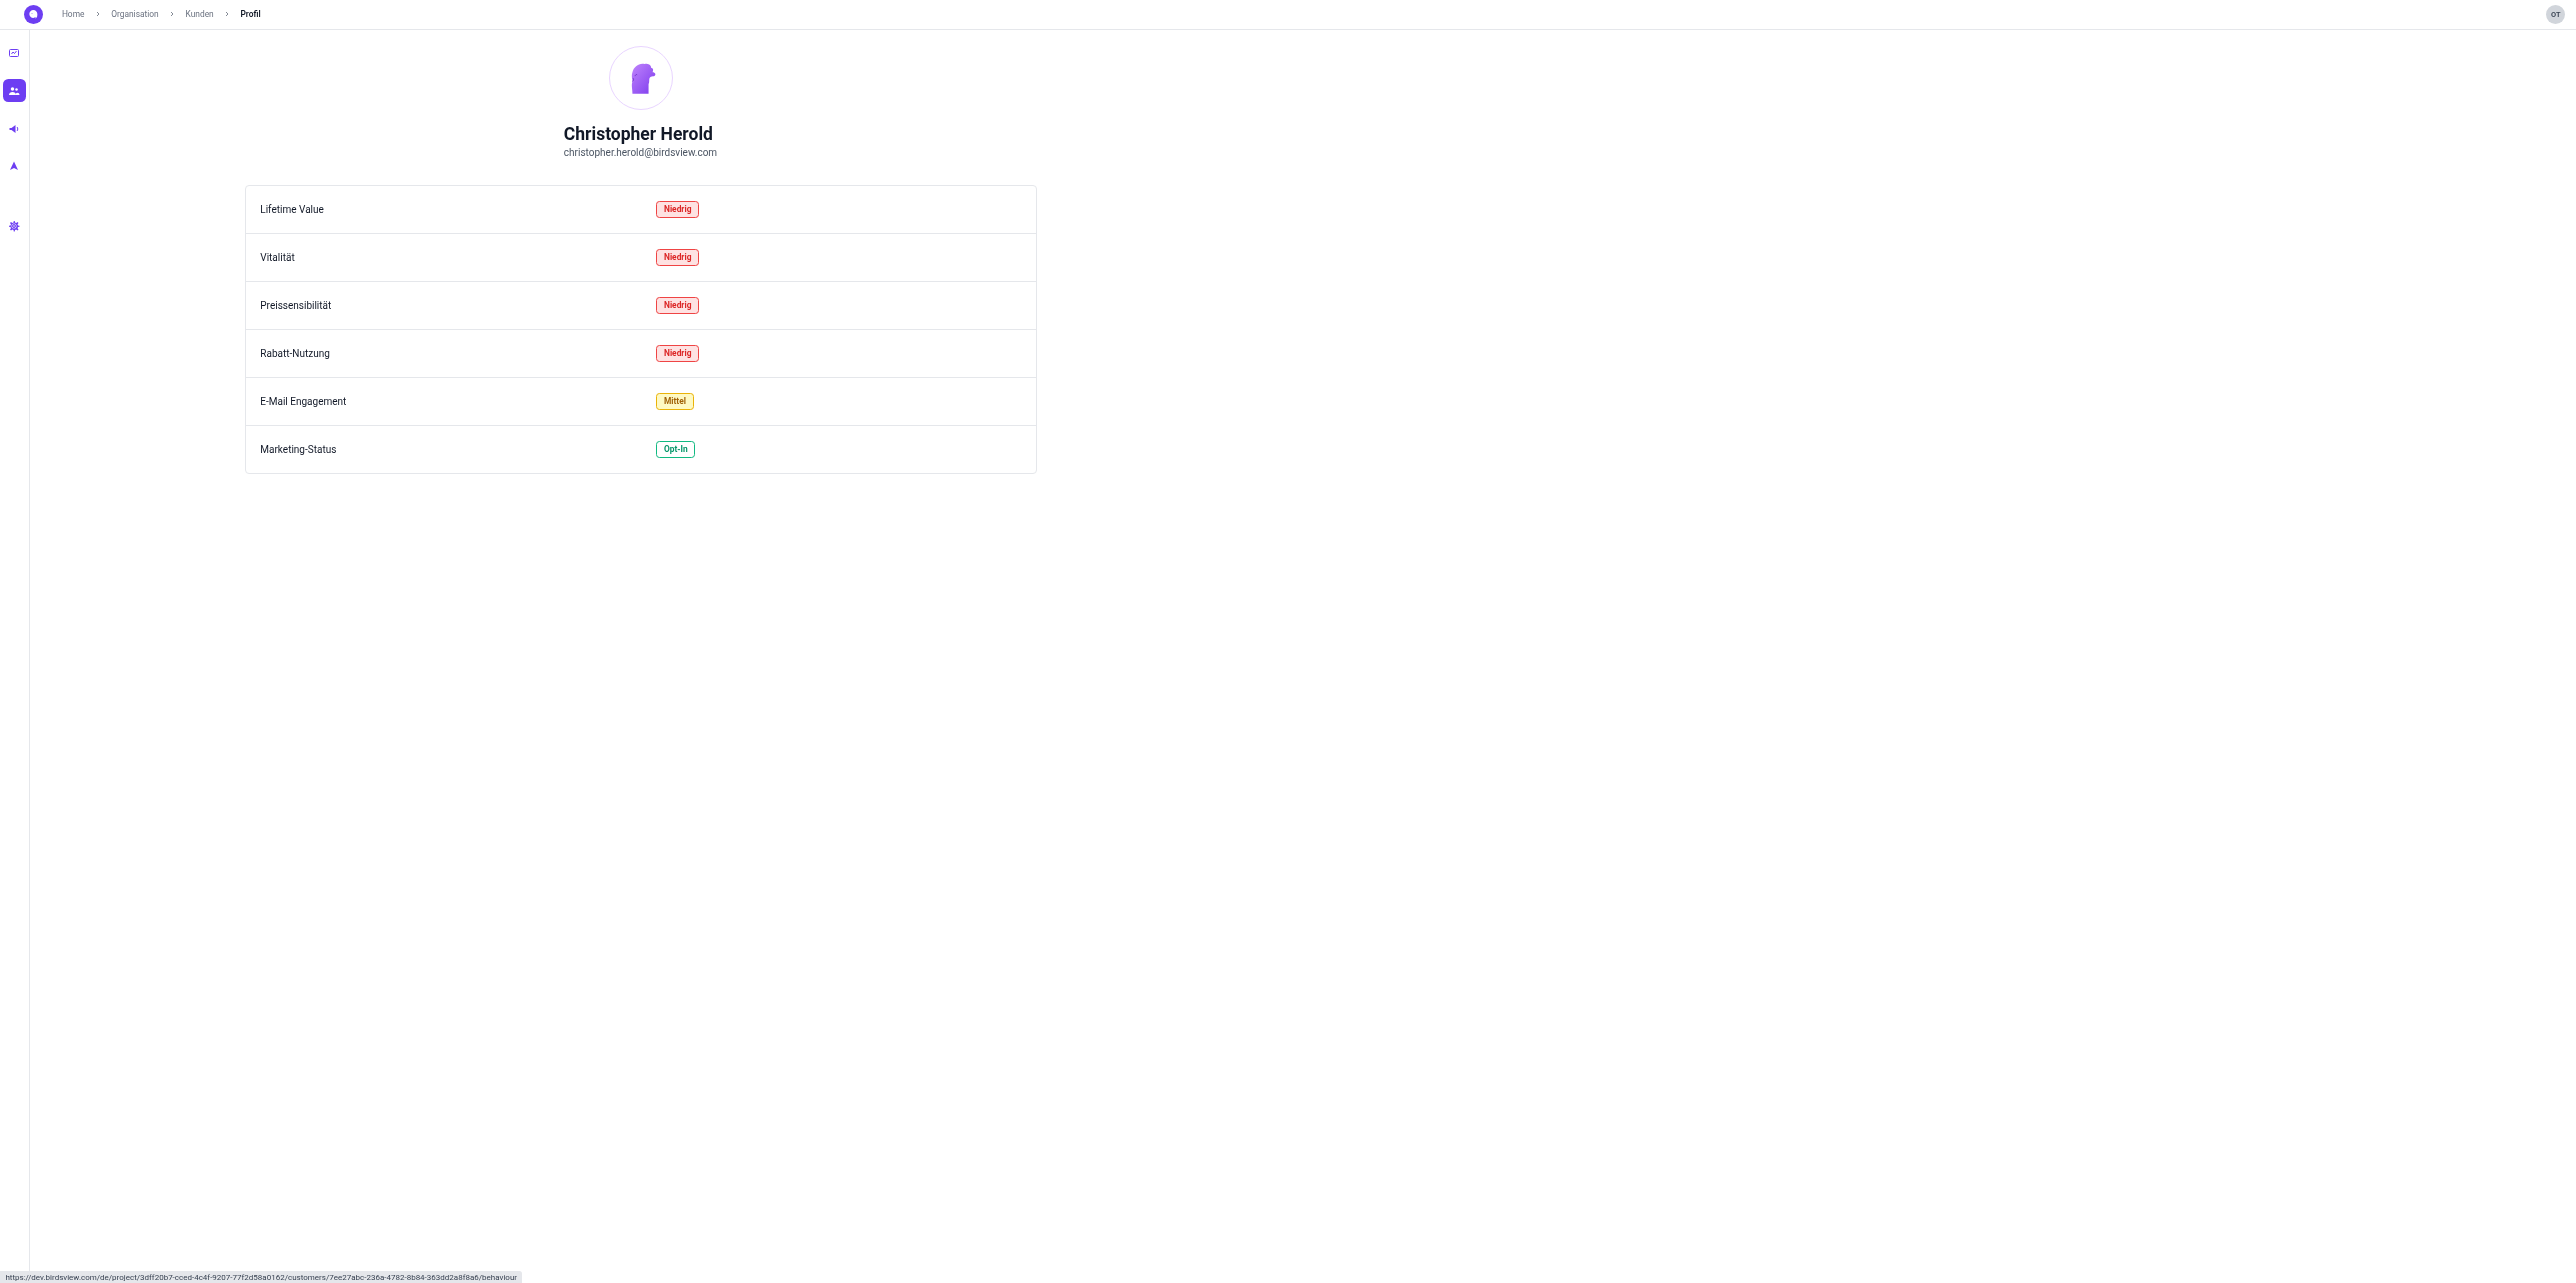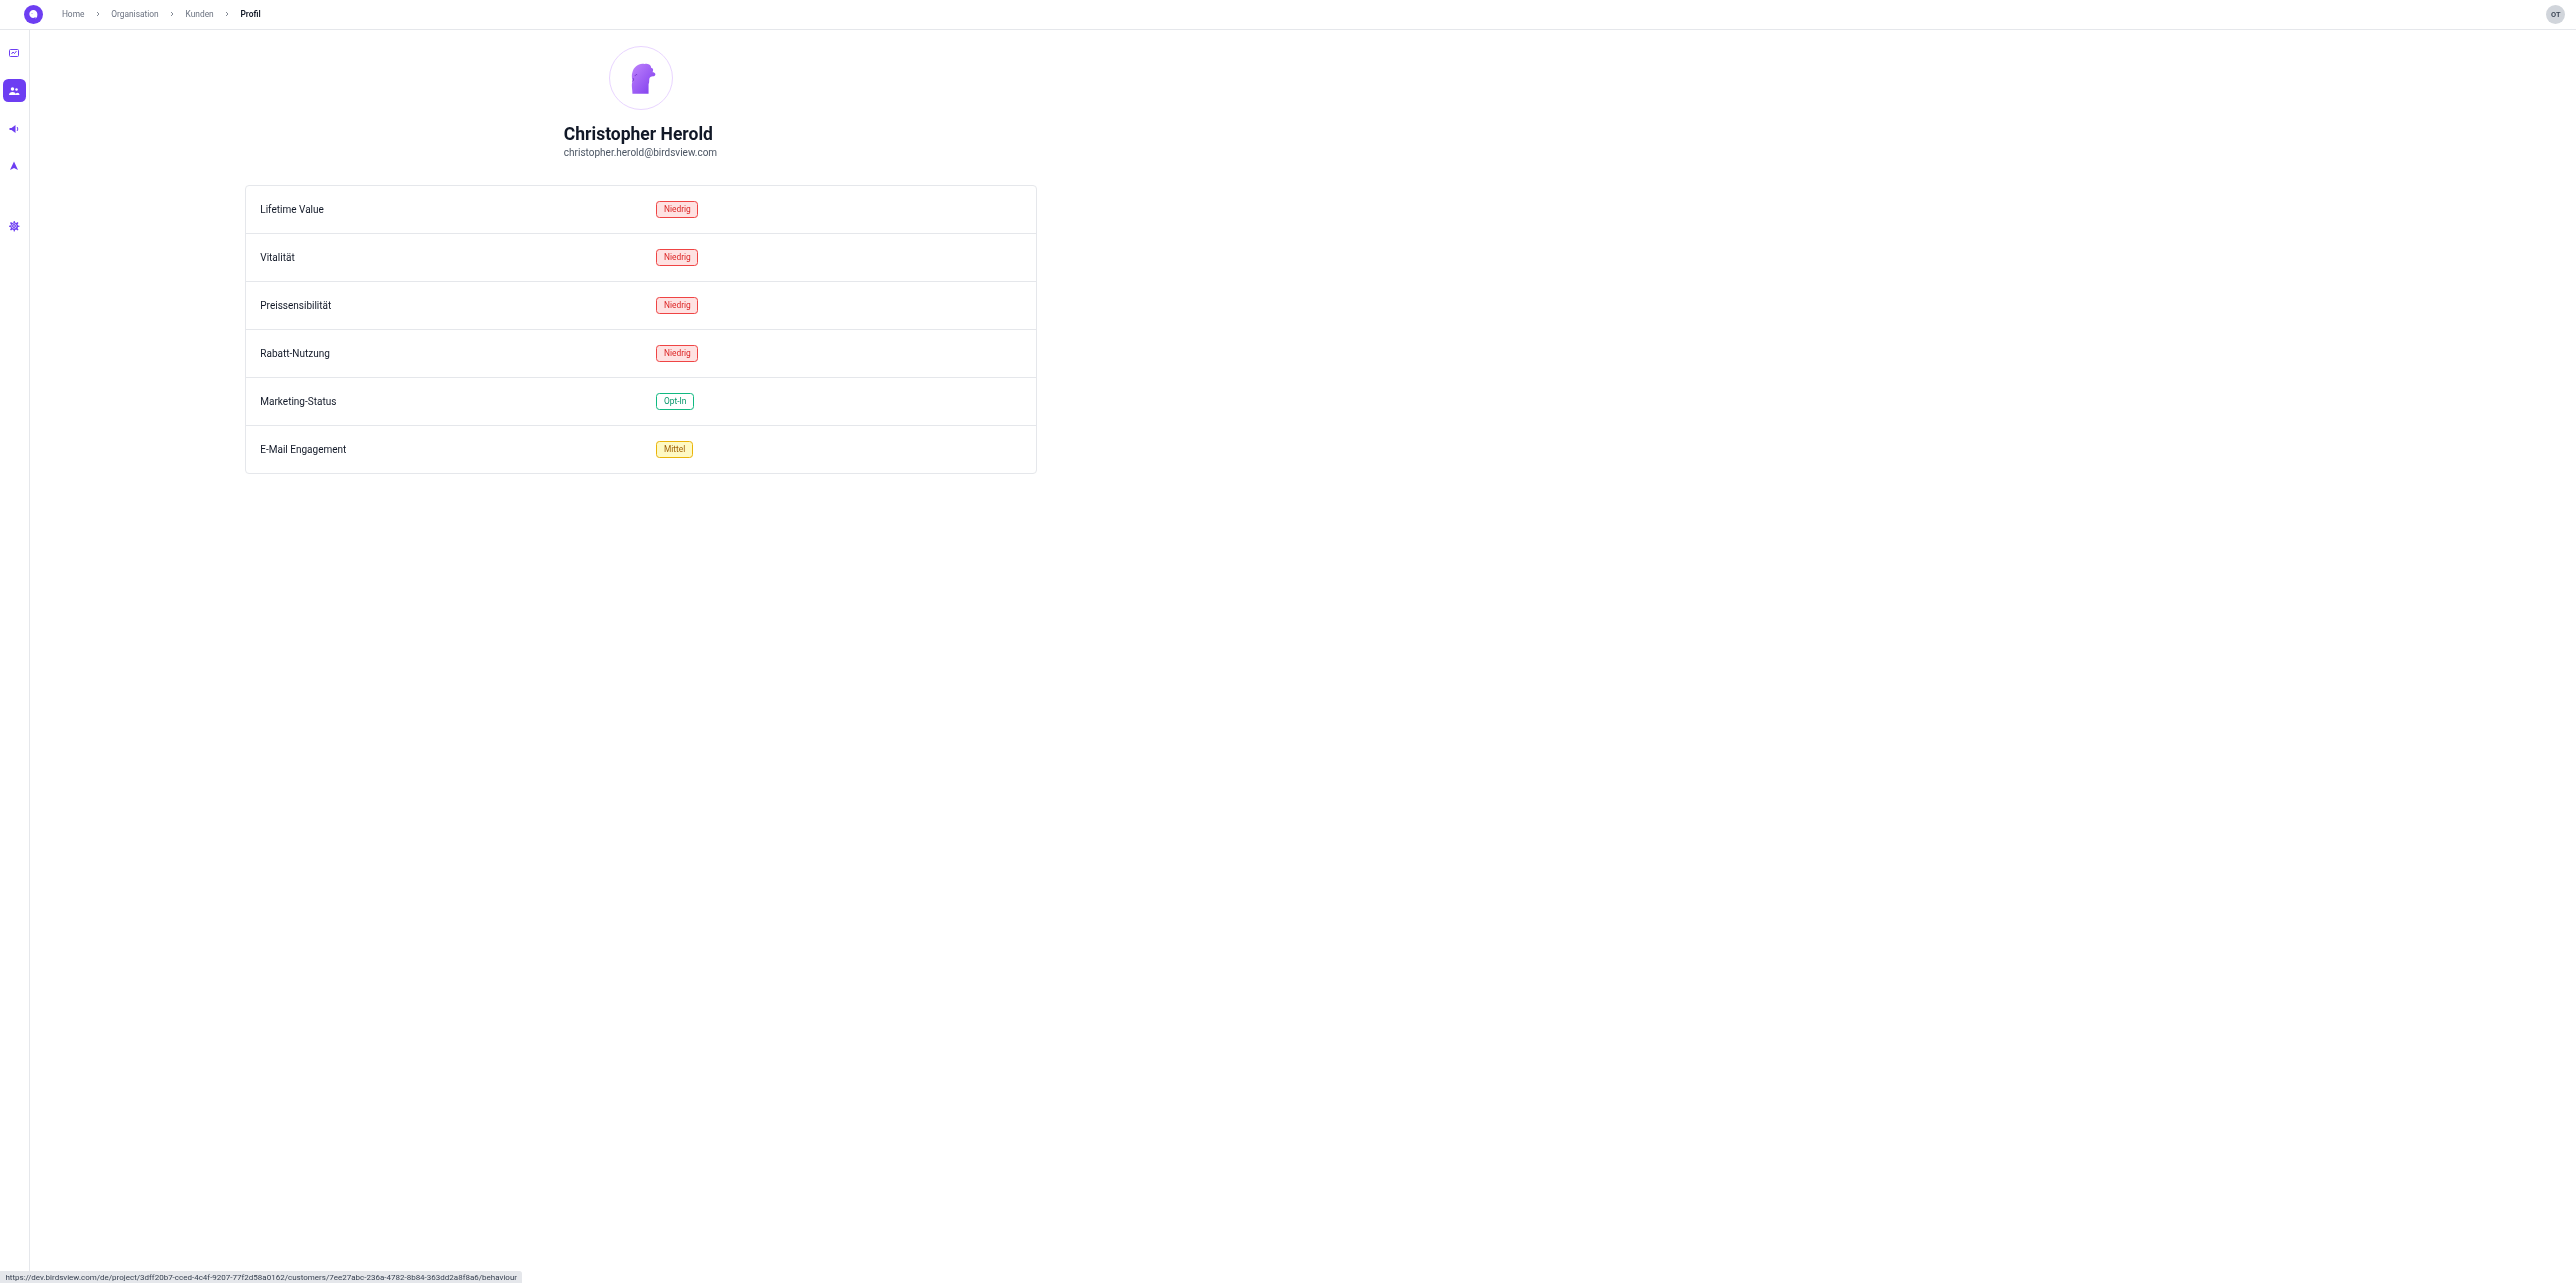--- a/index.html
+++ b/index.html
@@ -243,21 +243,21 @@
       width: 396px;
       font-size: 10px;
       color: #111827;
     }
     
     .badge {
       display: inline-block;
       padding: 2.7px 6.7px;
       border-radius: 3.4px;
       font-size: 8.4px;
-      font-weight: 400;
+      font-weight: 700;
       border: 0.7px solid;
     }
     
     .badge.low {
       background: #fee2e2;
       border-color: #ef4444;
       color: #dc2626;
     }
     
     .badge.optin {
@@ -395,27 +395,27 @@
           </div>
           <div class="metric-row">
             <div class="metric-label">Preissensibilität</div>
             <span class="badge low">Niedrig</span>
           </div>
           <div class="metric-row">
             <div class="metric-label">Rabatt-Nutzung</div>
             <span class="badge low">Niedrig</span>
           </div>
           <div class="metric-row">
+            <div class="metric-label">E-Mail Engagement</div>
+            <span class="badge medium">Mittel</span>
+          </div>
+          <div class="metric-row">
             <div class="metric-label">Marketing-Status</div>
             <span class="badge optin">Opt-In</span>
           </div>
-          <div class="metric-row">
-            <div class="metric-label">E-Mail Engagement</div>
-            <span class="badge medium">Mittel</span>
-          </div>
         </div>
 
       </div>
     </div>
 
   </div>
 
   <div class="status-bar">https://dev.birdsview.com/de/project/3dff20b7-cced-4c4f-9207-77f2d58a0162/customers/7ee27abc-236a-4782-8b84-363dd2a8f8a6/behaviour</div>
 
 </div>

